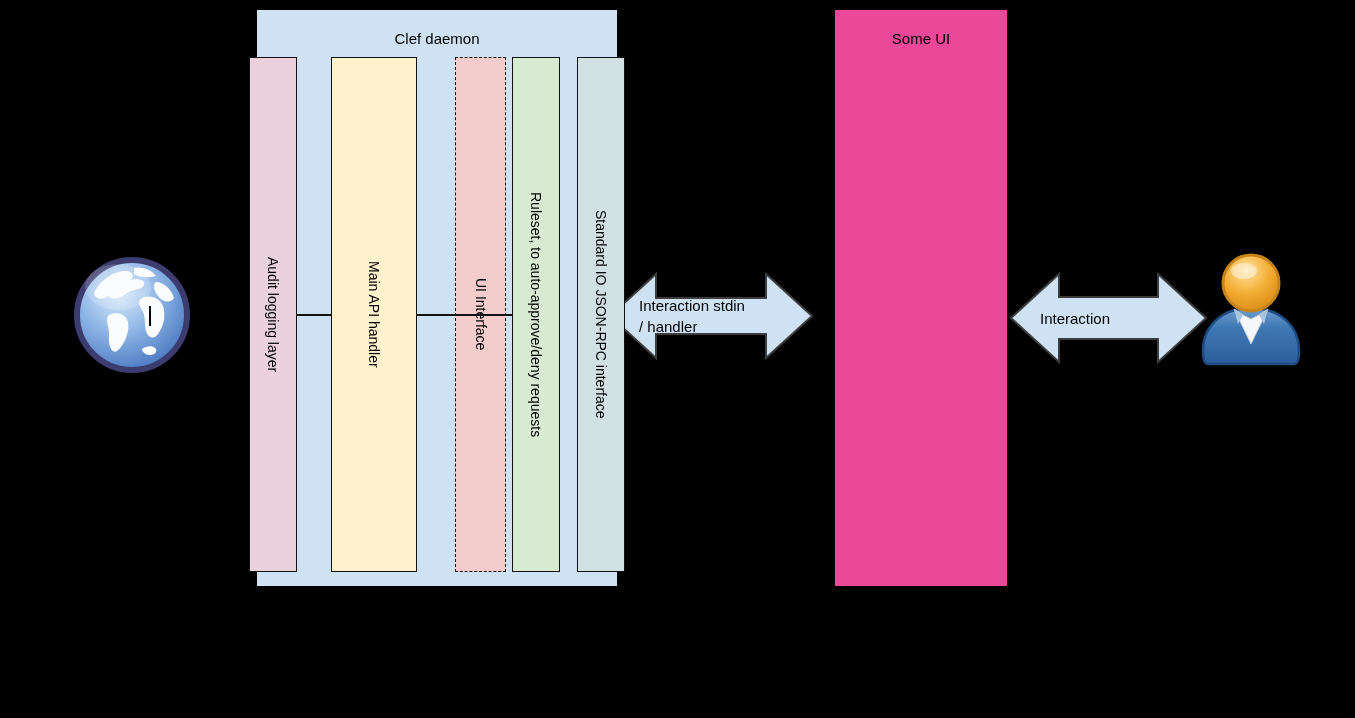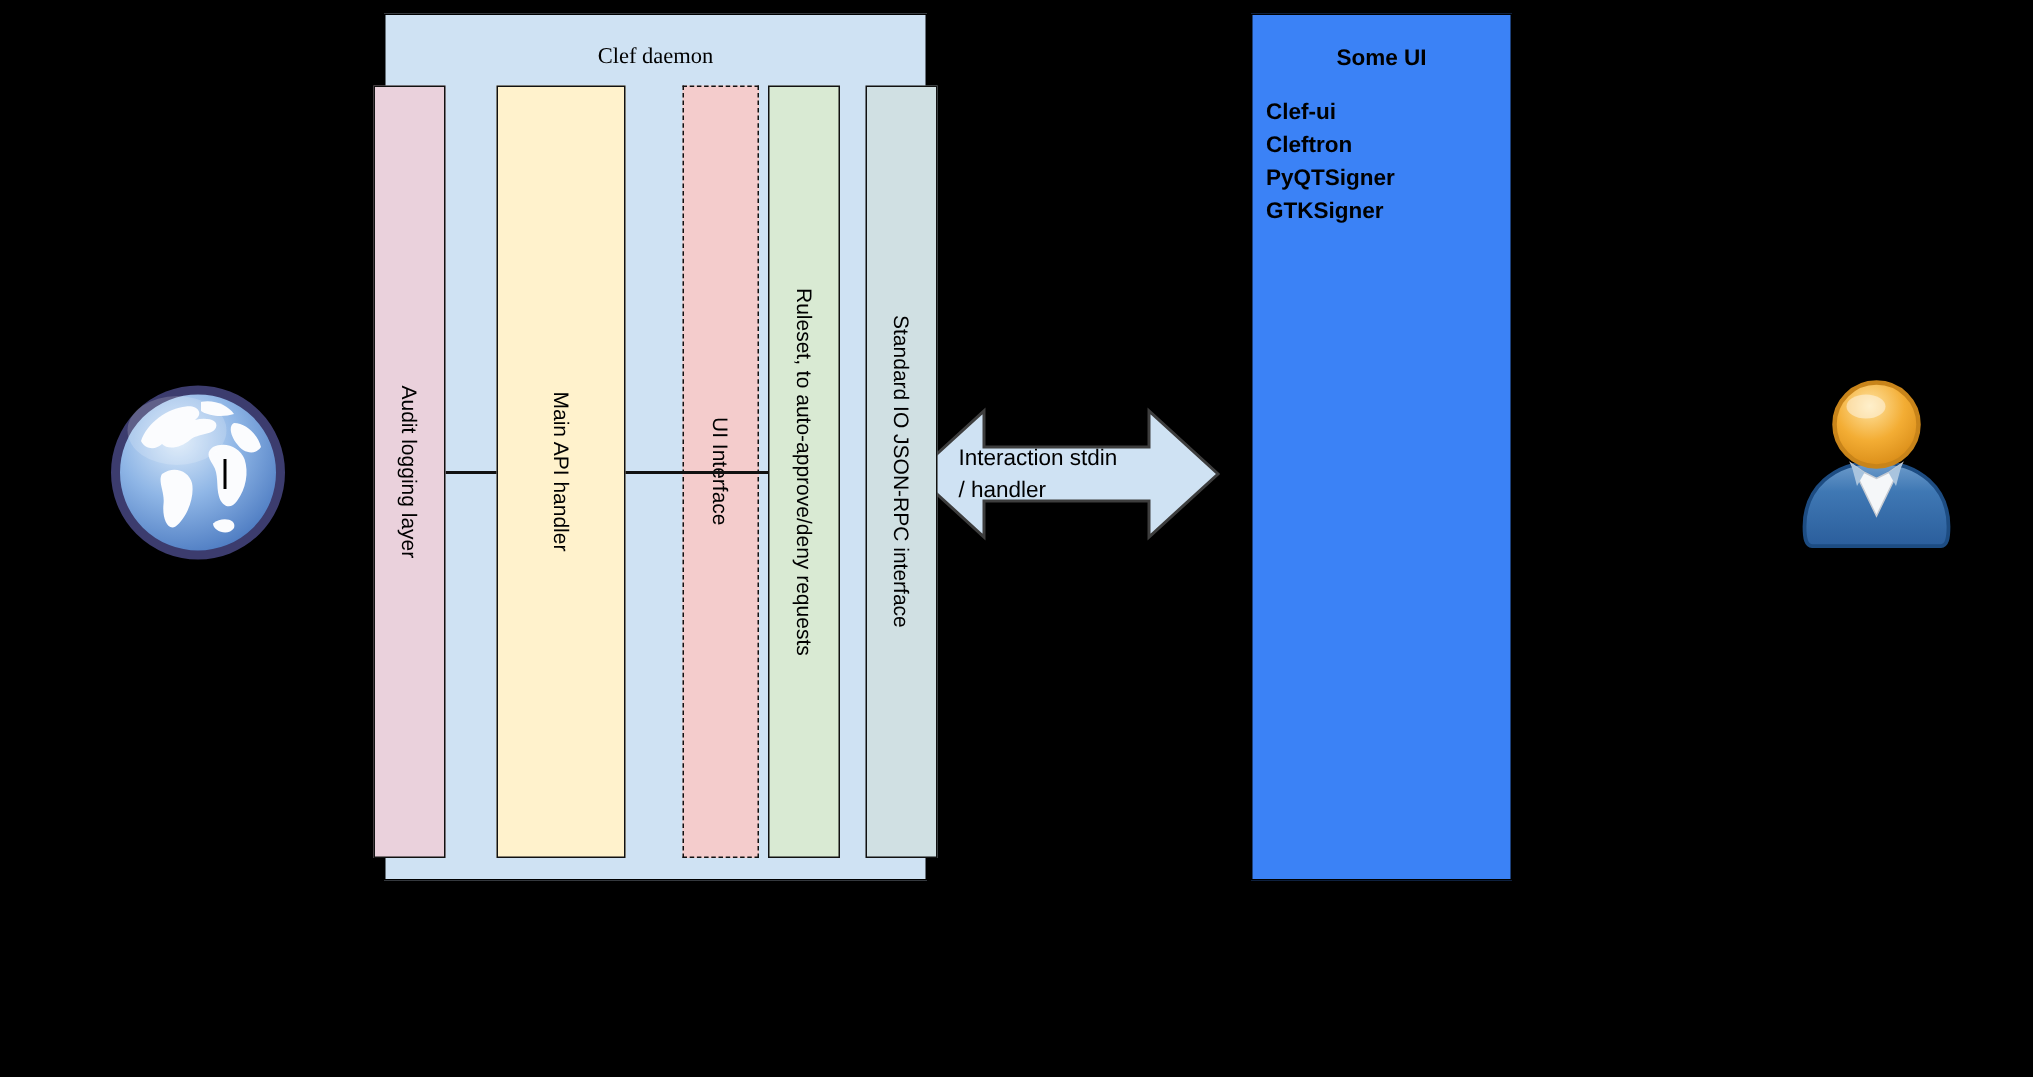--- a/index.html
+++ b/index.html
@@ -117,21 +117,21 @@
       <path d="M62,14 C70,12 80,16 84,22 C78,24 68,24 62,20 Z" fill="#fbfcfe"></path>
       <path d="M84,28 C92,28 100,36 102,44 C98,50 90,48 86,42 C82,37 80,30 84,28 Z" fill="#fbfcfe"></path>
       <path d="M70,44 C78,40 88,44 91,52 C94,61 92,72 86,80 C82,86 76,84 74,77 C72,70 74,62 70,56 C66,50 66,47 70,44 Z" fill="#fbfcfe"></path>
       <path d="M36,62 C44,56 54,60 56,68 C58,78 52,92 45,97 C40,100 36,92 37,82 C38,74 33,67 36,62 Z" fill="#fbfcfe"></path>
       <path d="M70,95 C76,90 86,92 84,98 C80,104 70,100 70,95 Z" fill="#fbfcfe"></path>
       <ellipse cx="46" cy="33" rx="33" ry="23" fill="#ffffff" opacity="0.18"></ellipse>
     </svg>
   </div>
   <div id="globe-connector-stub"></div>
 
-  <div class="big-box" id="clef-daemon-box" style="background: rgb(207, 226, 243); font-family: Liberation Serif, serif;">
+  <div class="big-box" id="clef-daemon-box" style="background: rgb(207, 226, 243);">
     <span class="box-title">Clef daemon</span>
   </div>
 
   <div id="api-connector-line"></div>
 
   <div class="layer-bar" id="bar-audit" style="background: rgb(234, 209, 220);">
     <span class="v-label">Audit logging layer</span>
   </div>
   <div class="layer-bar" id="bar-main-api" style="background: rgb(255, 242, 204);">
     <span class="v-label">Main API handler</span>
@@ -149,30 +149,32 @@
   <div class="arrow-wrap" id="arrow-stdin">
     <svg width="206" height="90" viewBox="0 0 206 90">
       <path d="M2,45 L48,3 L48,27 L158,27 L158,3 L204,45 L158,87 L158,63 L48,63 L48,87 Z" stroke="#3d3d3d" stroke-width="2" stroke-linejoin="miter" fill="#cfe2f3"></path>
     </svg>
     <div class="arrow-label">
       <span>Interaction stdin</span>
       <span>/ handler</span>
     </div>
   </div>
 
-  <div class="big-box" id="some-ui-box" style="background: #3b82f6; font-weight: bold;">
+  <div class="big-box" id="some-ui-box" style="background: #ec4899;">
     <span class="box-title">Some UI</span>
-    <div id="some-ui-list">
-      <span class="ui-item">Clef-ui</span>
-      <span class="ui-item">Cleftron</span>
-      <span class="ui-item">PyQTSigner</span>
-      <span class="ui-item">GTKSigner</span>
+  </div>
+
+  <div class="arrow-wrap" id="arrow-user">
+    <svg width="199" height="94" viewBox="0 0 199 94">
+      <path d="M2,47 L50,3 L50,26 L149,26 L149,3 L197,47 L149,91 L149,68 L50,68 L50,91 Z" stroke="#3d3d3d" stroke-width="2" stroke-linejoin="miter" fill="#cfe2f3"></path>
+    </svg>
+    <div class="arrow-label">
+      <span>Interaction</span>
     </div>
   </div>
-
 
   <div class="icon-wrap" id="person-icon-wrap">
     <svg width="102" height="114" viewBox="0 0 102 114">
       <defs>
         <linearGradient id="bodyGrad" x1="0" y1="0" x2="0" y2="1">
           <stop offset="0%" stop-color="#6f9dcc"></stop>
           <stop offset="35%" stop-color="#3f78b4"></stop>
           <stop offset="100%" stop-color="#2b5e9c"></stop>
         </linearGradient>
         <radialGradient id="headGrad" cx="42%" cy="28%" r="75%">

